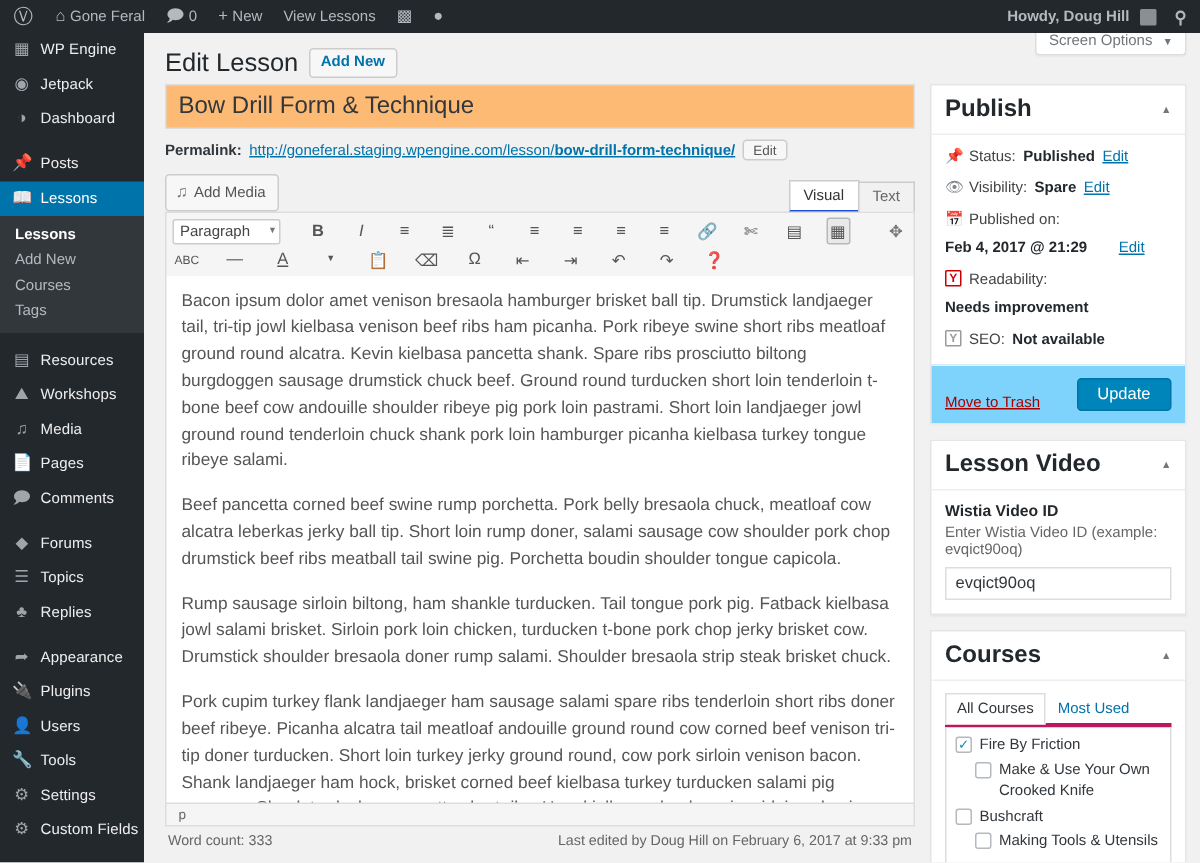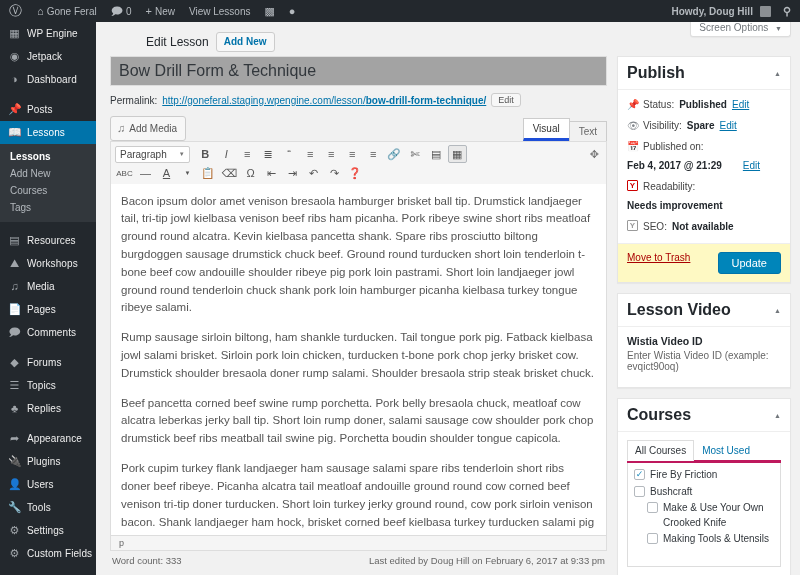--- a/index.html
+++ b/index.html
@@ -72,42 +72,42 @@
     background: #fff; border: 1px solid #ddd; border-top: none;
     border-radius: 0 0 3px 3px; padding: 4px 8px 3px 8px;
     font-size: 10px; color: #72777c; box-shadow: 0 1px 1px rgba(0,0,0,.04);
     z-index: 5;
   }
   #screen-options .caret { font-size: 7px; margin-left: 4px; }
 
   .page-head {
     padding: 10px 0 4px 14px; display: flex; align-items: center; gap: 7px;
   }
-  .page-title { font-size: 12px; font-weight: normal; color: #23282d; margin-left: 36px; }
+  .page-title { font-size: 17px; font-weight: normal; color: #23282d; }
   .add-new-btn {
     border: 1px solid #ccc; background: #f7f7f7; color: #0073aa;
     border-radius: 3px; font-size: 10px; padding: 2px 7px; font-weight: bold;
     line-height: 1.4;
   }
 
   #columns { display: flex; padding: 0 9px 0 14px; gap: 10px; }
   #col-main { width: 500px; }
   #col-side { width: 175px; }
 
   
   #title-input {
-    width: 100%; height: 28px; background: #a3a3a3; border: 1px solid #ddd;
+    width: 100%; height: 28px; background: #fdba74; border: 1px solid #ddd;
     font-size: 16px; color: #32373c; padding: 14px 8px; border-radius: 0;
     font-family: "Liberation Sans", sans-serif;
   }
   #permalink-row {
     margin: 7px 0 9px 0; font-size: 10px; color: #32373c;
     display: flex; align-items: center; gap: 5px; flex-wrap: nowrap;
   }
-  #permalink-row .pl-label { font-weight: normal; }
+  #permalink-row .pl-label { font-weight: bold; }
   #permalink-row .pl-link { color: #0073aa; text-decoration: underline; }
   #permalink-row .pl-slug { font-weight: bold; }
   .edit-slug-btn {
     border: 1px solid #ccc; background: #f7f7f7; color: #555;
     border-radius: 3px; font-size: 9px; padding: 1px 6px;
   }
 
   
   #editor-wrap { position: relative; }
   #media-row {
@@ -118,27 +118,27 @@
     border: 1px solid #ccc; background: #f7f7f7; color: #555;
     border-radius: 3px; font-size: 10px; padding: 3px 8px 3px 6px;
     display: inline-flex; align-items: center; gap: 4px; line-height: 1.5;
   }
   .am-icon { font-size: 11px; color: #777; }
   .editor-tabs { display: flex; gap: 0; align-items: flex-end; }
   .ed-tab {
     border: 1px solid #ccc; border-bottom: none; background: #f1f1f1;
     color: #666; font-size: 10px; padding: 4px 9px 4px 9px; margin-left: -1px;
   }
-  .ed-tab.active { background: #fff; color: #333; border-bottom: 3px solid #1d4ed8; }
+  .ed-tab.active { background: #fff; color: #333; border-bottom: 1px solid #1d4ed8; }
 
   #toolbar {
     background: #f5f5f5; border: 1px solid #ddd; border-bottom: none;
     padding: 3px 4px 1px 4px;
   }
-  .tb-row { display: flex; align-items: center; gap: 2px; height: 19px; }
+  .tb-row { display: flex; align-items: center; gap: 13px; height: 19px; }
   .tb-btn {
     width: 19px; height: 18px; display: flex; align-items: center; justify-content: center;
     color: #555; font-size: 11px; border-radius: 2px;
   }
   .tb-btn.boxed { border: 1px solid #b4b9be; background: #e9e9e9; }
   .tb-select {
     border: 1px solid #ccc; background: #fff; font-size: 10px; color: #444;
     height: 17px; padding: 0 4px; display: flex; align-items: center; gap: 12px;
     border-radius: 2px; margin-right: 4px; min-width: 72px; justify-content: space-between;
   }
@@ -188,22 +188,22 @@
   .pub-ico { color: #82878c; font-size: 10px; width: 11px; text-align: center; flex: 0 0 11px;}
   .pub-line b { color: #23282d; }
   .pub-line a { color: #0073aa; text-decoration: underline; }
   .yoast-ico {
     width: 11px; height: 11px; border: 1px solid #c00; color: #c00;
     font-size: 8px; display: inline-flex; align-items: center; justify-content: center;
     border-radius: 1px; flex: 0 0 11px; font-weight: bold;
   }
   .yoast-ico.grey { border-color: #9a9a9a; color: #9a9a9a; }
   #publish-actions {
-    display: flex; align-items: flex-start; justify-content: space-between;
-    background: #fef9c3; border-top: 1px solid #eee; padding: 8px 9px;
+    display: flex; align-items: flex-end; justify-content: space-between;
+    background: #7dd3fc; border-top: 1px solid #eee; padding: 8px 9px;
   }
   .trash-link { color: #a00; text-decoration: underline; font-size: 10px; }
   .btn-primary {
     background: #0085ba; border: 1px solid #0073aa; color: #fff;
     border-radius: 3px; font-size: 11px; padding: 4px 13px; font-weight: normal;
   }
 
   .field-label { font-size: 10.5px; font-weight: bold; color: #23282d; margin-bottom: 3px; }
   .field-desc { font-size: 10px; color: #666; margin-bottom: 6px; }
   .text-input {
@@ -444,22 +444,22 @@
               <span class="tb-btn">⇤</span>
               <span class="tb-btn">⇥</span>
               <span class="tb-btn">↶</span>
               <span class="tb-btn">↷</span>
               <span class="tb-btn">❓</span>
             </div>
           </div>
 
           <div id="editor-body">
             <p>Bacon ipsum dolor amet venison bresaola hamburger brisket ball tip. Drumstick landjaeger tail, tri-tip jowl kielbasa venison beef ribs ham picanha. Pork ribeye swine short ribs meatloaf ground round alcatra. Kevin kielbasa pancetta shank. Spare ribs prosciutto biltong burgdoggen sausage drumstick chuck beef. Ground round turducken short loin tenderloin t-bone beef cow andouille shoulder ribeye pig pork loin pastrami. Short loin landjaeger jowl ground round tenderloin chuck shank pork loin hamburger picanha kielbasa turkey tongue ribeye salami.</p>
+            <p>Beef pancetta corned beef swine rump porchetta. Pork belly bresaola chuck, meatloaf cow alcatra leberkas jerky ball tip. Short loin rump doner, salami sausage cow shoulder pork chop drumstick beef ribs meatball tail swine pig. Porchetta boudin shoulder tongue capicola.</p>
             <p>Rump sausage sirloin biltong, ham shankle turducken. Tail tongue pork pig. Fatback kielbasa jowl salami brisket. Sirloin pork loin chicken, turducken t-bone pork chop jerky brisket cow. Drumstick shoulder bresaola doner rump salami. Shoulder bresaola strip steak brisket chuck.</p>
-            <p>Beef pancetta corned beef swine rump porchetta. Pork belly bresaola chuck, meatloaf cow alcatra leberkas jerky ball tip. Short loin rump doner, salami sausage cow shoulder pork chop drumstick beef ribs meatball tail swine pig. Porchetta boudin shoulder tongue capicola.</p>
             <p>Pork cupim turkey flank landjaeger ham sausage salami spare ribs tenderloin short ribs doner beef ribeye. Picanha alcatra tail meatloaf andouille ground round cow corned beef venison tri-tip doner turducken. Short loin turkey jerky ground round, cow pork sirloin venison bacon. Shank landjaeger ham hock, brisket corned beef kielbasa turkey turducken salami pig sausage. Shank turducken pancetta short ribs. Ham kielbasa shank cupim sirloin salami tenderloin venison turducken pork chop jerky bresaola. Short loin prosciutto venison frankfurter, tri-tip jerky ham filet mignon chuck chicken corned beef porchetta strip steak.</p>
           </div>
 
           <div id="statusbar-path">p</div>
 
           <div id="editor-footer">
             <span>Word count: 333</span>
             <span>Last edited by Doug Hill on February 6, 2017 at 9:33 pm</span>
           </div>
         </div>
@@ -509,48 +509,49 @@
         </div>
 
         <div class="metabox">
           <div class="mb-head">
             <span class="mb-title">Lesson Video</span>
             <span class="mb-toggle">▲</span>
           </div>
           <div class="mb-body">
             <div class="field-label">Wistia Video ID</div>
             <div class="field-desc">Enter Wistia Video ID (example: evqict90oq)</div>
+            <input class="text-input" type="text" value="evqict90oq" style="">
           </div>
         </div>
 
         <div class="metabox">
           <div class="mb-head">
             <span class="mb-title">Courses</span>
             <span class="mb-toggle">▲</span>
           </div>
           <div class="mb-body">
             <div class="cat-tabs">
               <span class="cat-tab active">All Courses</span>
               <span class="cat-tab">Most Used</span>
             </div>
             <div class="cat-list">
               <div class="cat-item">
                 <span class="cb">✓</span>
                 <span>Fire By Friction</span>
+              </div>
+              <div class="cat-item lvl1">
+                <span class="cb"></span>
+                <span>Make &amp; Use Your Own Crooked Knife</span>
               </div>
               <div class="cat-item">
                 <span class="cb"></span>
                 <span>Bushcraft</span>
               </div>
               <div class="cat-item lvl1">
                 <span class="cb"></span>
-                <span>Make &amp; Use Your Own Crooked Knife</span>
-              </div>
-              <div class="cat-item lvl1">
-                <span class="cb"></span>
                 <span>Making Tools &amp; Utensils</span>
               </div>
 
             </div>
 
           </div>
         </div>
 
       </div>
     </div>

